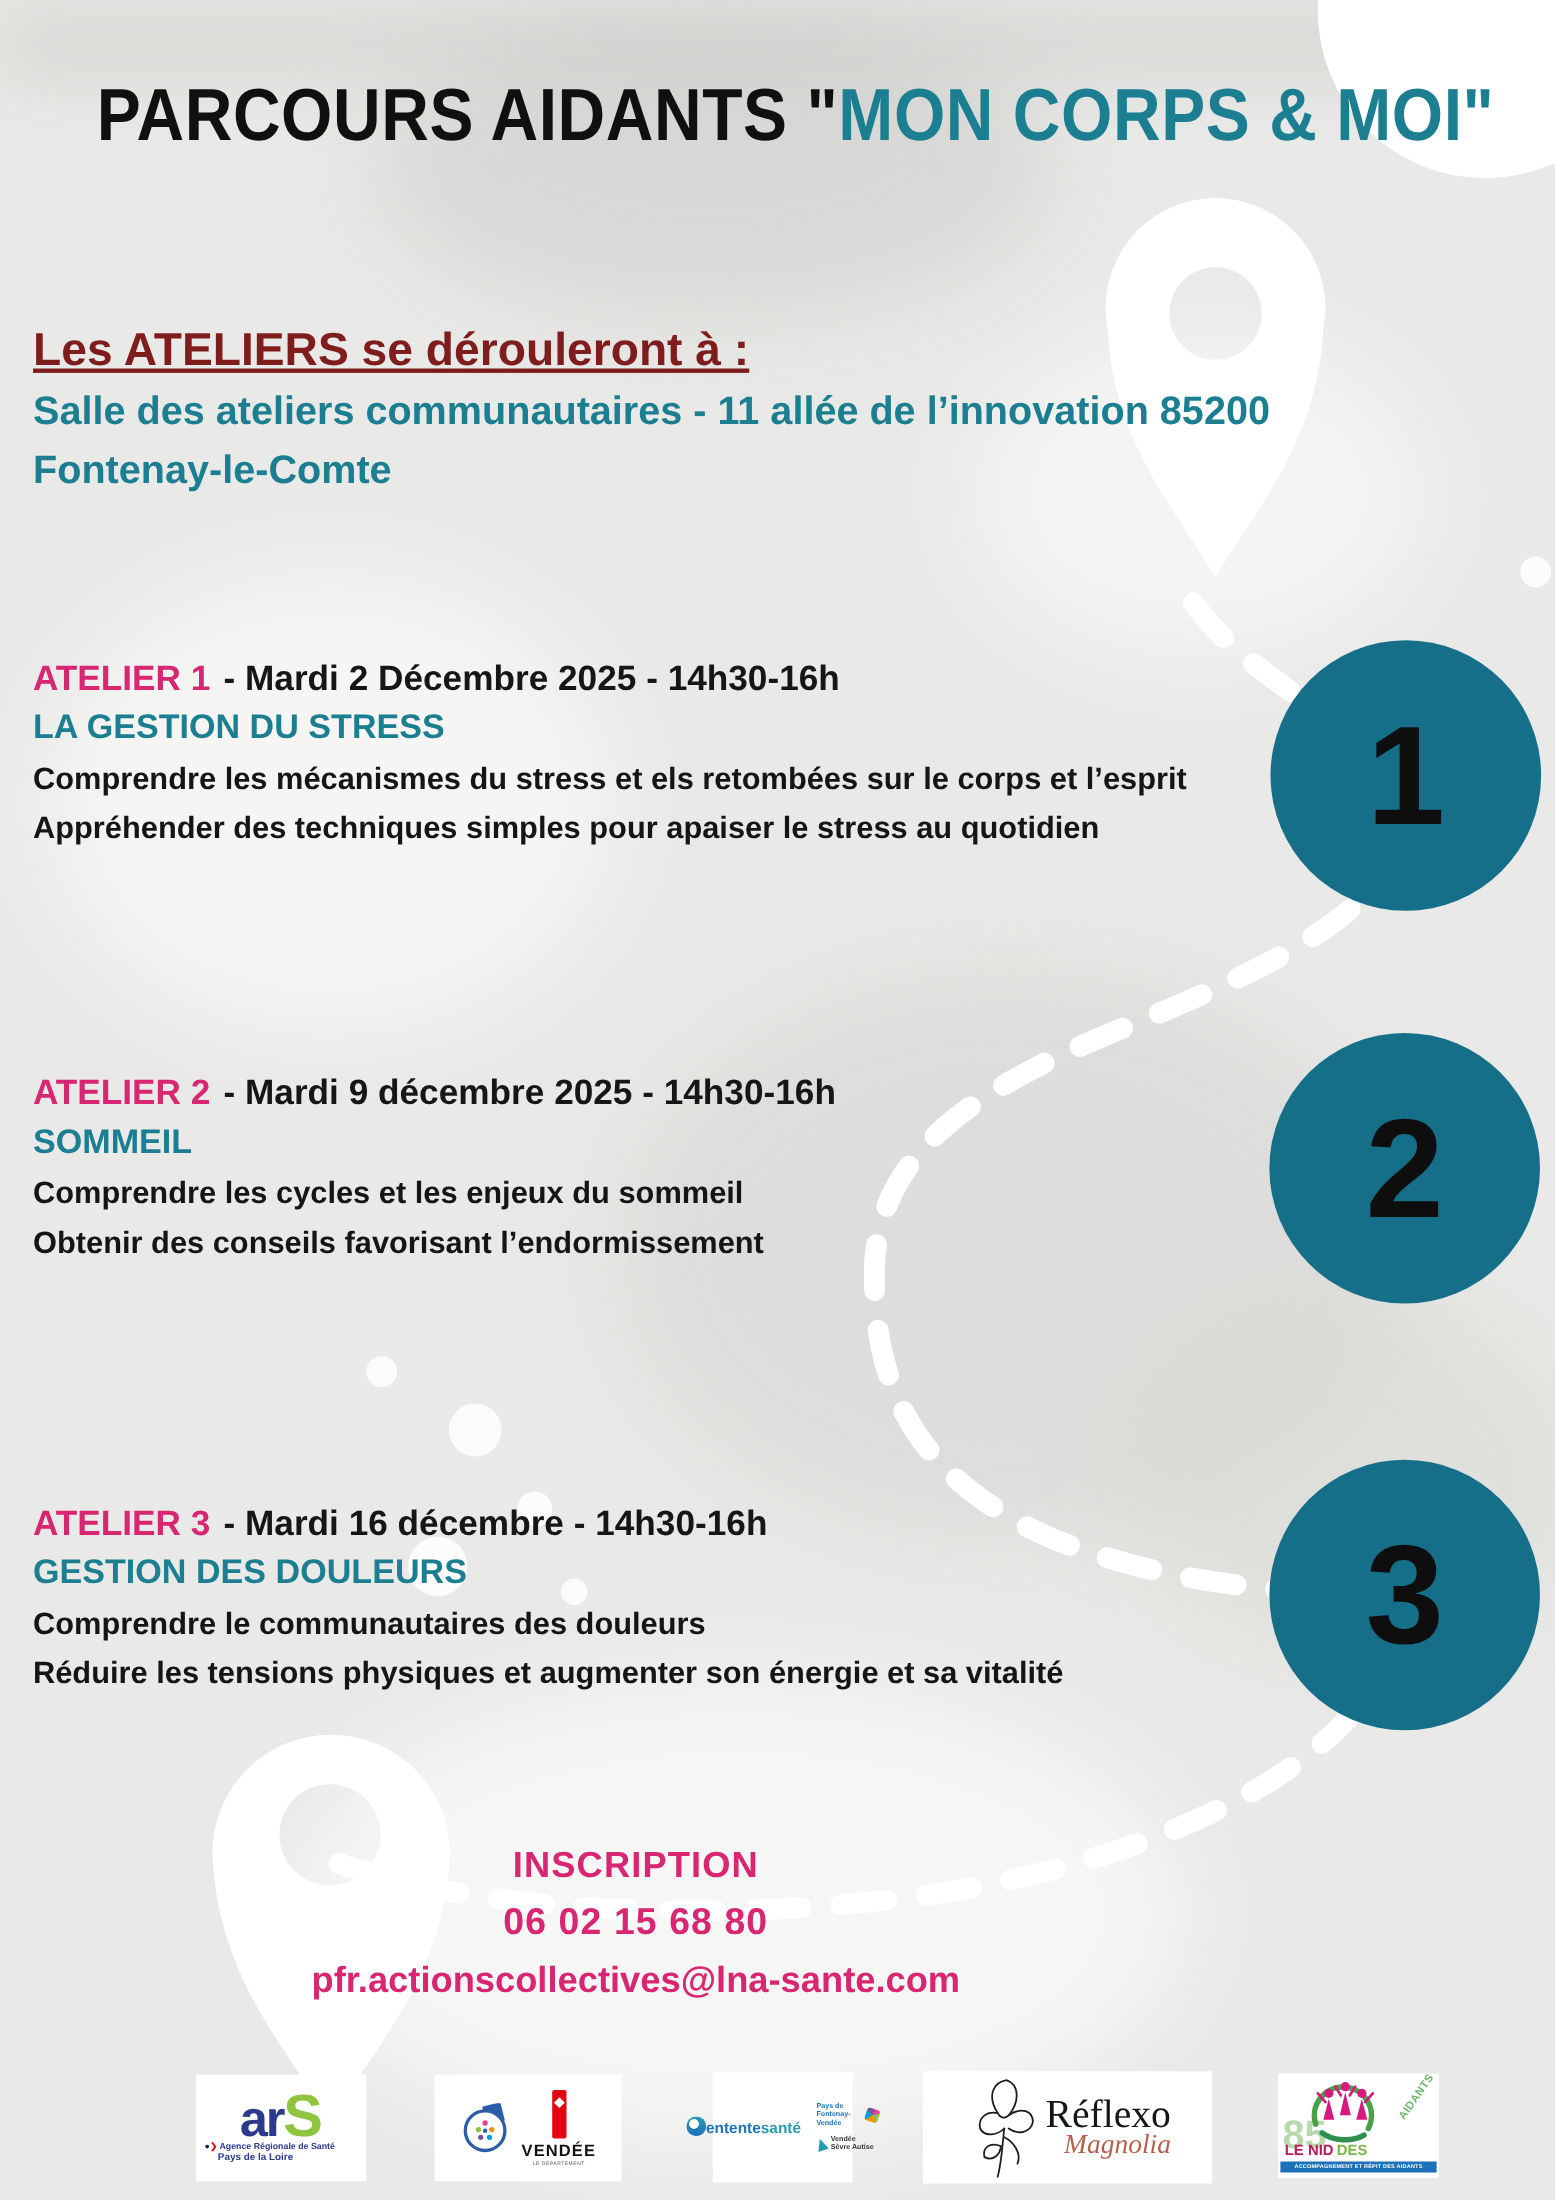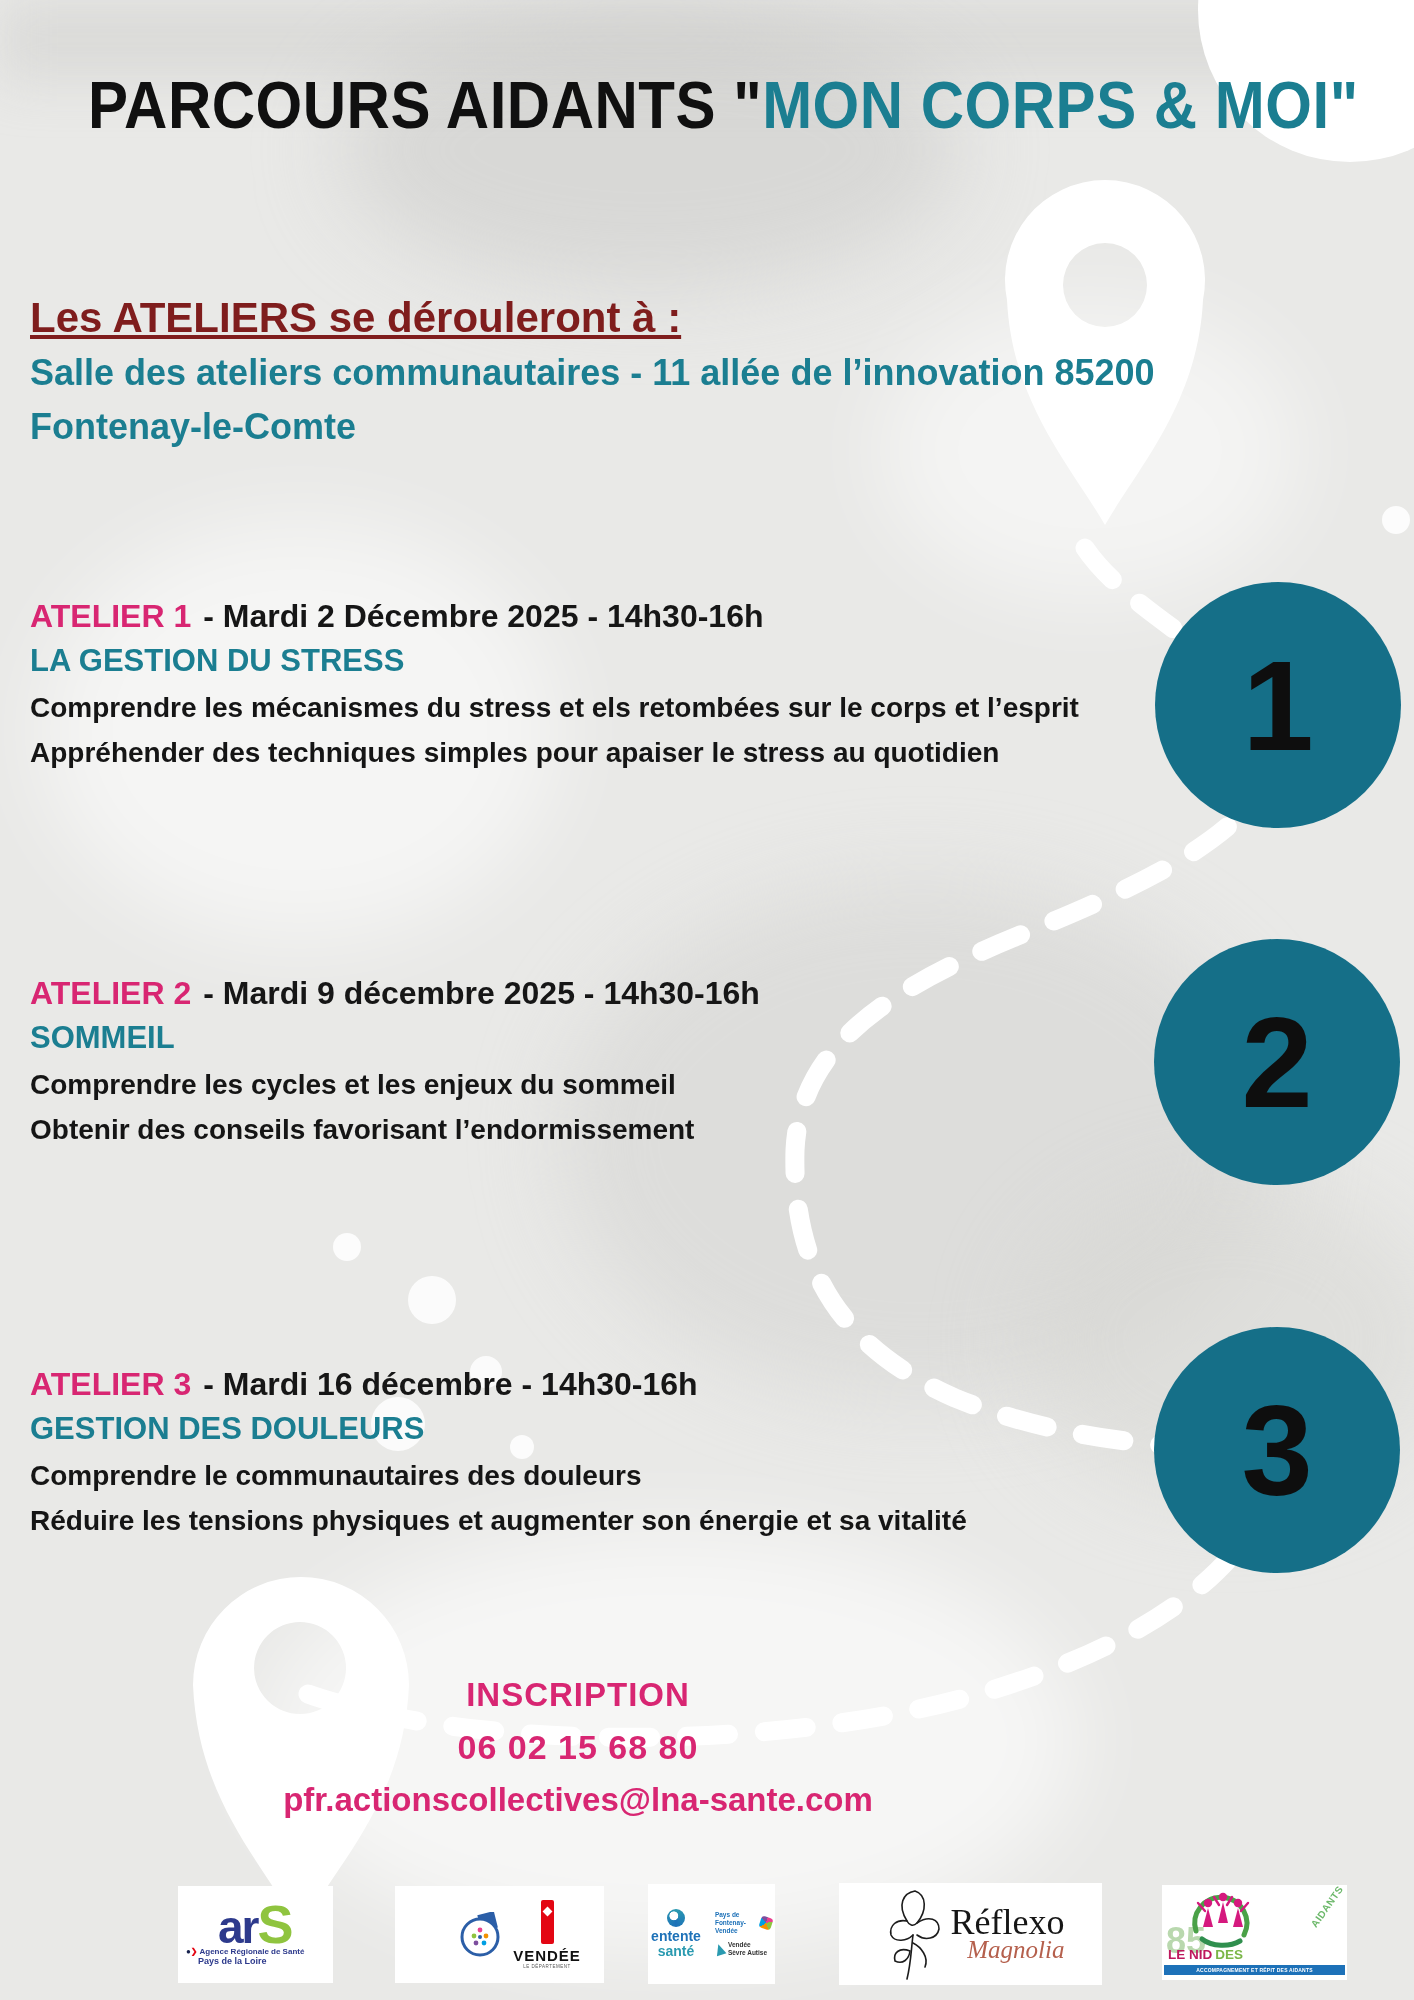--- a/index.html
+++ b/index.html
@@ -44,38 +44,38 @@
     color:#0e0e0e;font-size:128px;font-weight:800;
   }
   .s1{left:1155px;top:582px;} .s2{left:1154px;top:939px;} .s3{left:1154px;top:1327px;}
 
   .inscription{position:absolute;left:78px;top:1676px;z-index:3;width:1000px;text-align:center;color:#d82672;}
   .ins-title{font-size:33px;font-weight:800;letter-spacing:1px;}
   .ins-phone{margin-top:14px;font-size:34px;font-weight:800;letter-spacing:1px;}
   .ins-email{margin-top:14px;font-size:33px;font-weight:800;}
 
   
-  .card{position:absolute;z-index:3;background:#ffffff;display:flex;align-items:center;justify-content:center;padding-left:39px;}
+  .card{position:absolute;z-index:3;background:#ffffff;display:flex;align-items:center;justify-content:center;}
   .ars{left:178px;top:1886px;width:155px;height:97px;flex-direction:column;align-items:flex-start;padding:4px 8px;box-sizing:border-box;}
   .ars-word{line-height:.78;margin-left:32px;}
   .ars-ar{font-size:46px;font-weight:700;color:#2d3a8c;letter-spacing:-2px;}
   .ars-s{font-size:54px;font-weight:700;color:#8fc43f;}
   .ars-line{font-size:8px;color:#2d3a8c;font-weight:700;margin-top:2px;white-space:nowrap;}
   .ars-dot{color:#16214d;} .ars-paren{color:#e30613;}
   .ars-line2{font-size:9px;color:#2d3a8c;font-weight:700;margin-left:12px;}
 
   .vendee{left:395px;top:1886px;width:170px;height:97px;gap:10px;}
   .vd-col{display:flex;flex-direction:column;align-items:center;}
   .vd-ribbon{width:13px;height:44px;background:#e30613;border-radius:2px;position:relative;}
   .vd-ribbon::after{content:"";position:absolute;left:3px;top:8px;width:7px;height:7px;background:#fff;transform:rotate(45deg);}
   .vd-name{font-size:15px;font-weight:800;color:#111;letter-spacing:1px;margin-top:3px;}
   .vd-sub{font-size:4.5px;color:#555;letter-spacing:.5px;}
 
   .entente{left:648px;top:1884px;width:127px;height:100px;gap:7px;padding:4px;box-sizing:border-box;}
-  .ent-left{display:flex;flex-direction:column;align-items:center;}
+  .ent-left{display:flex;flex-direction:row;align-items:center;}
   .ent-swirl{width:18px;height:18px;border-radius:50%;
     background:radial-gradient(circle at 38% 38%, #ffffff 26%, rgba(255,255,255,0) 30%),
     conic-gradient(#2a9ab0,#1d71b8,#2a9ab0);margin-bottom:2px;}
   .ent-w1{font-size:14px;font-weight:800;color:#1d71b8;line-height:1.05;}
   .ent-w2{font-size:14px;font-weight:800;color:#2a9ab0;line-height:1.05;}
   .ent-div{width:1px;height:78px;background:#d8d8d8;}
   .ent-right{display:flex;flex-direction:column;gap:6px;}
   .ent-row{display:flex;align-items:center;gap:3px;}
   .ent-r1{font-size:6.5px;color:#1d71b8;font-weight:700;width:42px;line-height:1.25;}
   .ent-burst{width:12px;height:12px;border-radius:3px;transform:rotate(18deg);

